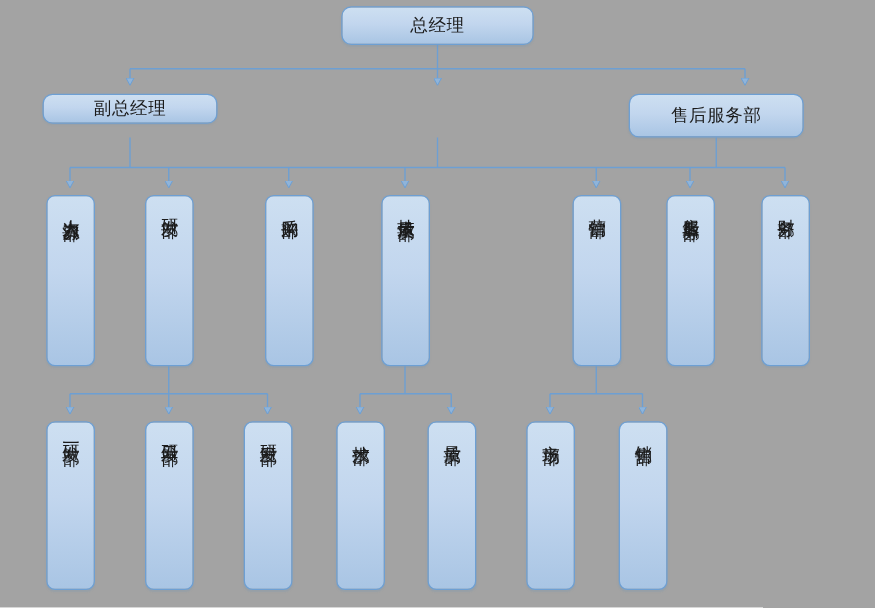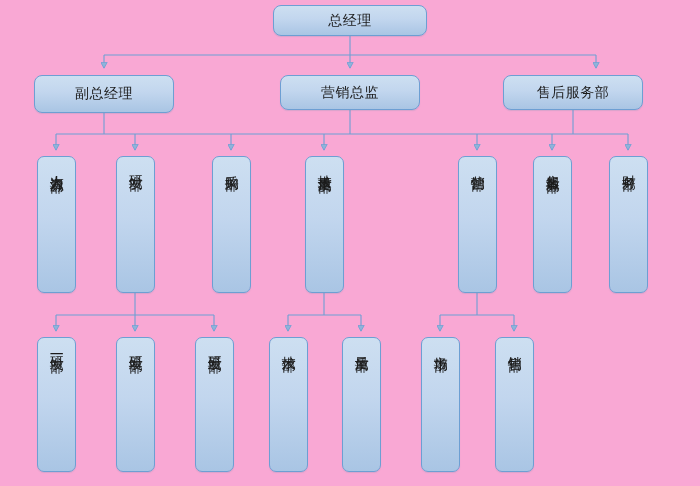--- a/index.html
+++ b/index.html
@@ -4,21 +4,21 @@
 <style>
   html, body {
     margin: 0;
     padding: 0;
     background: #ffffff;
   }
   #chart-root {
     position: relative;
     width: 700px;
     height: 486px;
-    background: #f9a8d4;
+    background: #a3a3a3;
     font-family: "Liberation Sans", "DejaVu Sans", sans-serif;
     overflow: hidden;
   }
   #connector-layer {
     position: absolute;
     left: 0;
     top: 0;
     width: 700px;
     height: 486px;
     pointer-events: none;
@@ -111,27 +111,24 @@
       <path d="M440,315 L514,315"></path>
       <path d="M440,315 L440,331" marker-end="url(#arrowhead)"></path>
       <path d="M514,315 L514,331" marker-end="url(#arrowhead)"></path>
     </g>
   </svg>
 
   <div class="node horizontal" style="left:273px; top:5px; width:154px; height:31px;">
     <span class="node-label">总经理</span>
   </div>
 
-  <div class="node horizontal" style="left:34px; top:75px; width:140px; height:38px;">
+  <div class="node horizontal" style="left:34px; top:75px; width:140px; height:24px;">
     <span class="node-label">副总经理</span>
   </div>
 
-  <div class="node horizontal" style="left:280px; top:75px; width:140px; height:35px;">
-    <span class="node-label">营销总监</span>
-  </div>
 
   <div class="node horizontal" style="left:503px; top:75px; width:140px; height:35px;">
     <span class="node-label">售后服务部</span>
   </div>
 
   <div class="node vertical" style="left:37px; top:156px; width:39px; height:137px;">
     <span class="node-label">人力资源部</span>
   </div>
 
   <div class="node vertical" style="left:116px; top:156px; width:39px; height:137px;">

